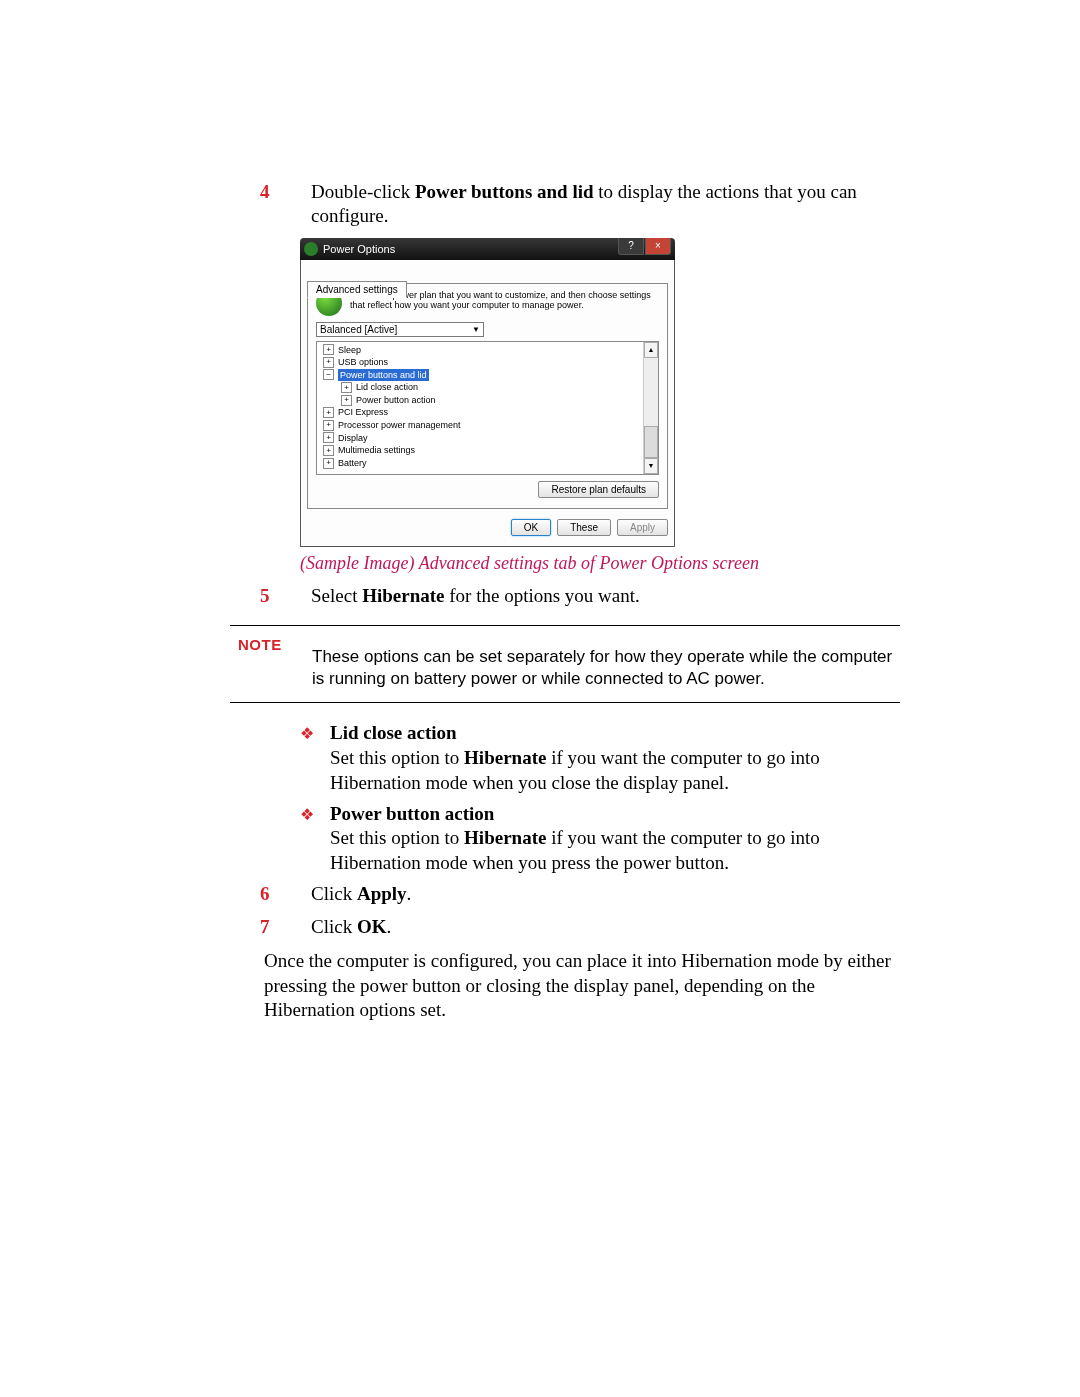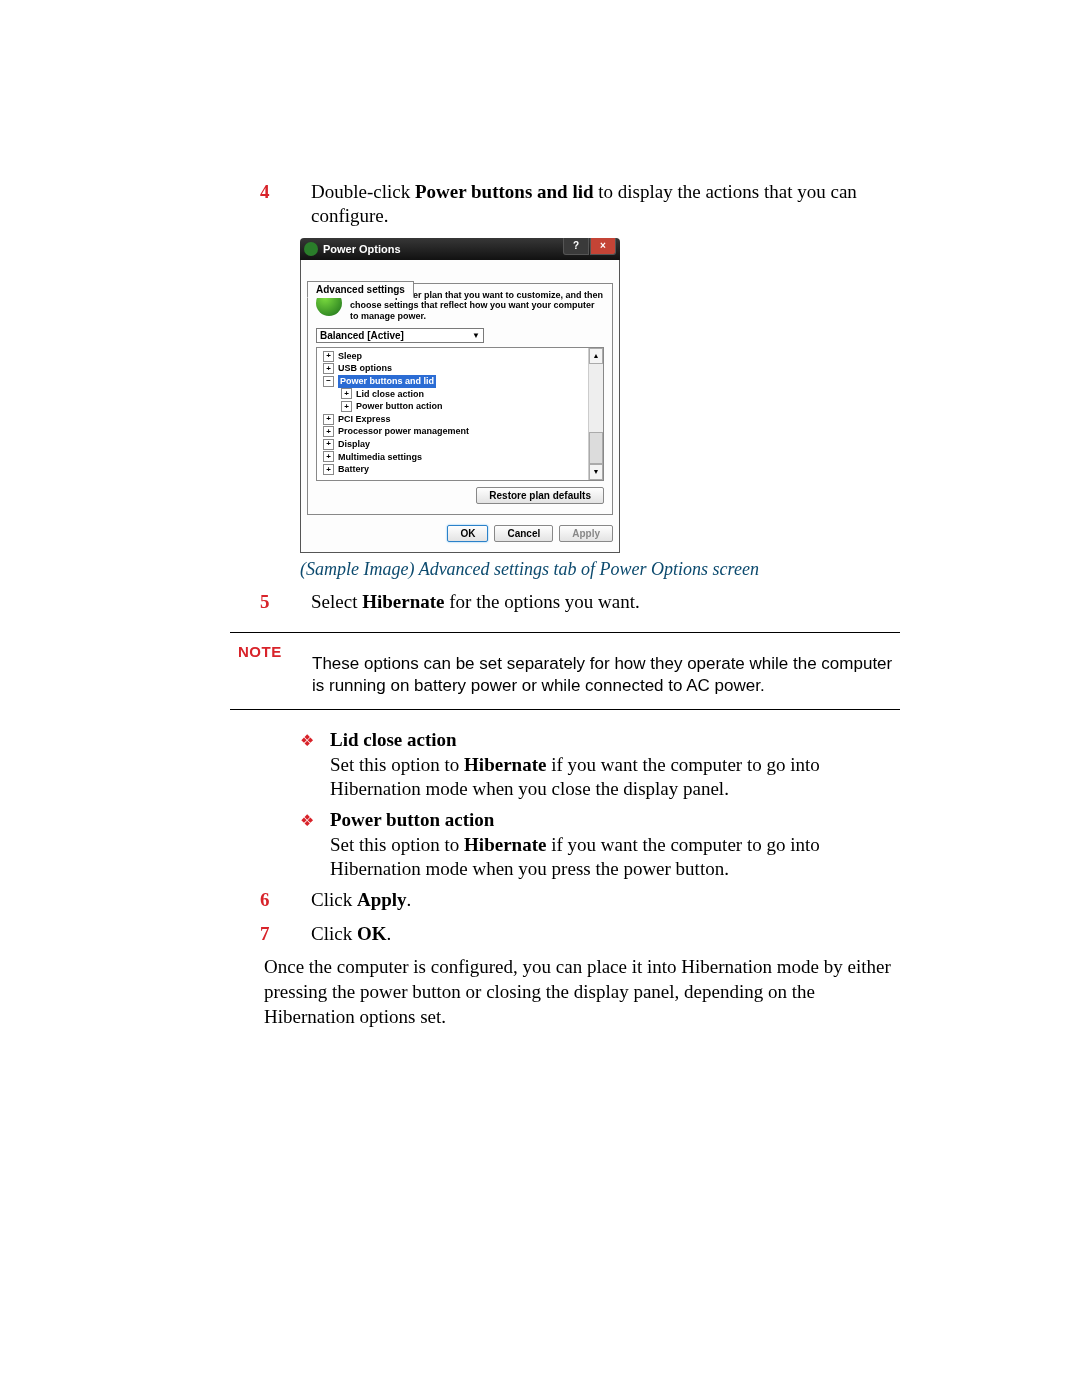--- a/index.html
+++ b/index.html
@@ -55,21 +55,21 @@
     width: 40px;
     color: #d8232a;
     font-weight: bold;
   }
   .step-text {
     flex: 1;
     margin-left: 11px;
   }
   .strong { font-weight: bold; }
   .caption {
-    color: #0c4a6e;
+    color: #be185d;
     font-style: italic;
     font-size: 18px;
     margin: 6px 0 10px 60px;
   }
   .note-block {
     margin: 18px 0 18px -10px;
     border-top: 1px solid #000;
     border-bottom: 1px solid #000;
     padding: 10px 0 12px 0;
   }
@@ -113,25 +113,24 @@
   .para {
     margin-left: 24px;
     line-height: 1.3;
     font-family: 'Times New Roman', serif;
     margin-top: 8px;
   }
 
   
   .dialog-wrap {
     margin: 4px 0 4px 60px;
-    width: 320px;
+    width: 375px;
     font-family: 'Segoe UI', Arial, sans-serif;
     font-size: 10px;
     color: #000;
-    font-weight: bold;
   }
   .dlg-titlebar {
     background: linear-gradient(to bottom, #373737, #111);
     color: #fff;
     height: 22px;
     border-radius: 4px 4px 0 0;
     display: flex;
     align-items: center;
     padding: 0 4px;
     position: relative;
@@ -378,21 +377,21 @@
           </div>
         </div>
 
         <div class="dlg-restore-row">
           <div class="dlg-btn">Restore plan defaults</div>
         </div>
       </div>
 
       <div class="dlg-footer">
         <div class="dlg-btn dlg-ok">OK</div>
-        <div class="dlg-btn">Cancel</div>
+        <div class="dlg-btn">These</div>
         <div class="dlg-btn dlg-apply">Apply</div>
       </div>
     </div>
   </div>
 
   <div class="caption">(Sample Image) Advanced settings tab of Power Options screen</div>
 
   <div class="step-row">
     <div class="step-num">5</div>
     <div class="step-text">

